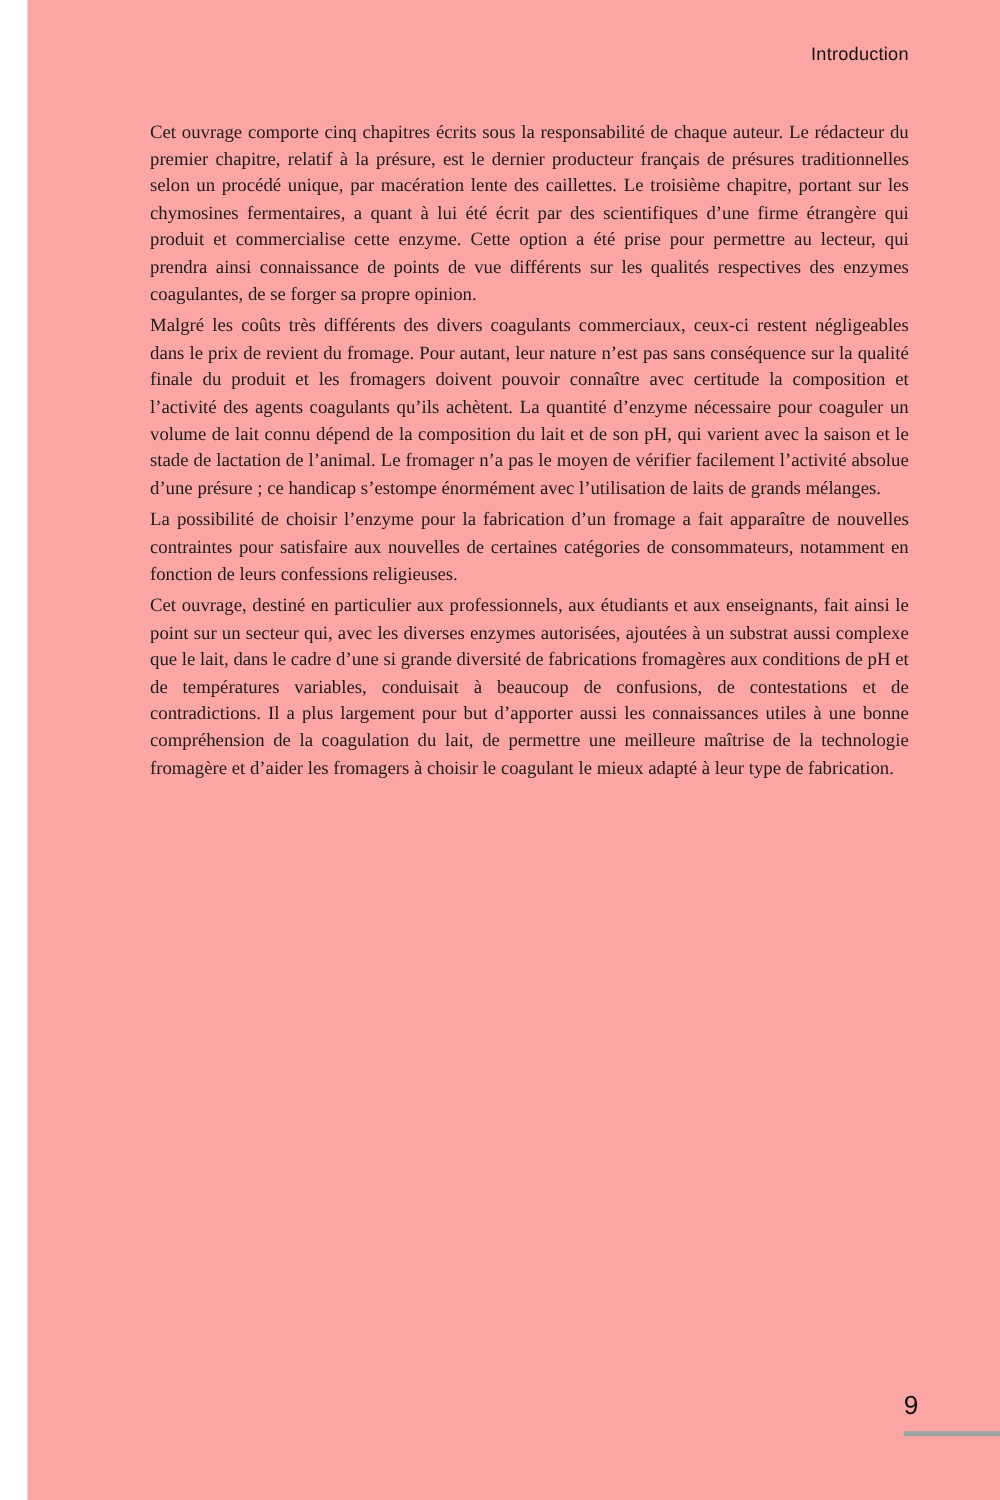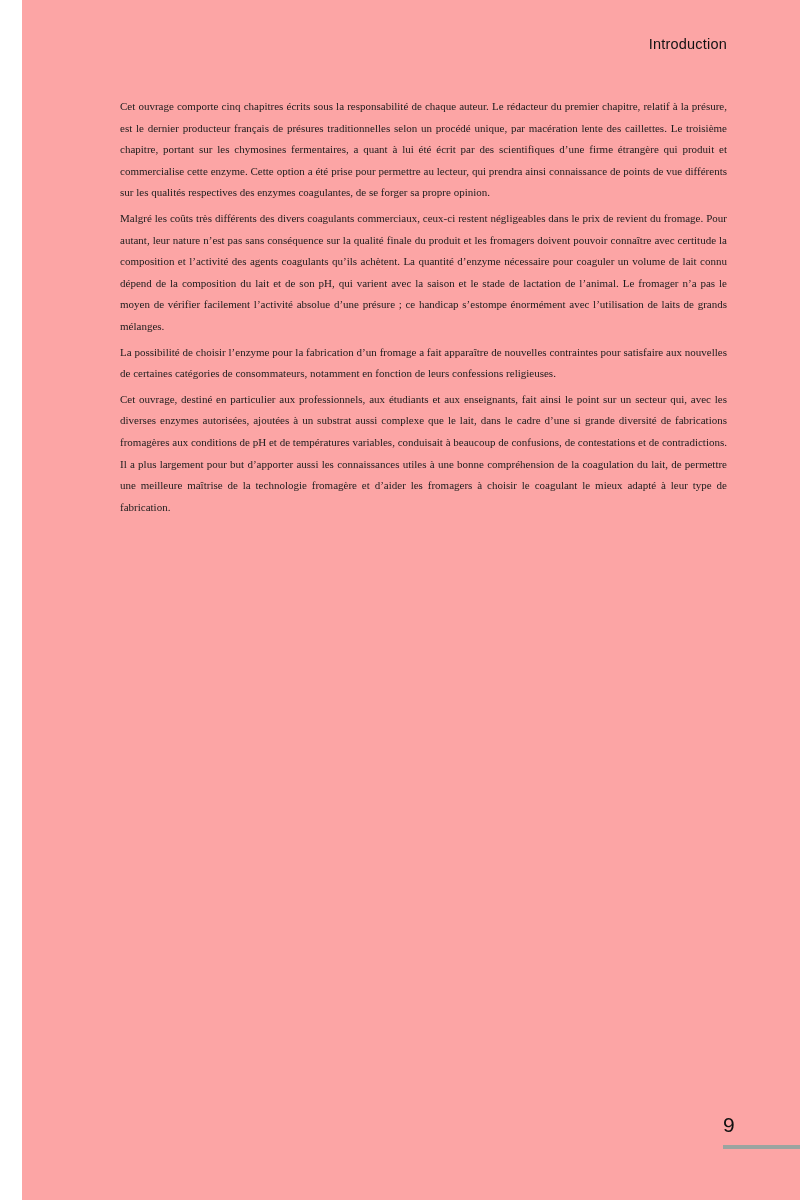--- a/index.html
+++ b/index.html
@@ -25,21 +25,21 @@
     font-size: 14.5px;
     color: #121212;
     letter-spacing: 0.2px;
   }
   .body-text {
     position: absolute;
     left: 98px;
     top: 96px;
     width: 607px;
     font-family: "Liberation Serif", serif;
-    font-size: 11px;
+    font-size: 15px;
     line-height: 21.6px;
     color: #1c1c1c;
     text-align: justify;
   }
   .body-text p {
     margin: 0 0 4px 0;
     text-align: justify;
     text-justify: inter-word;
   }
   .body-text p:last-child {

